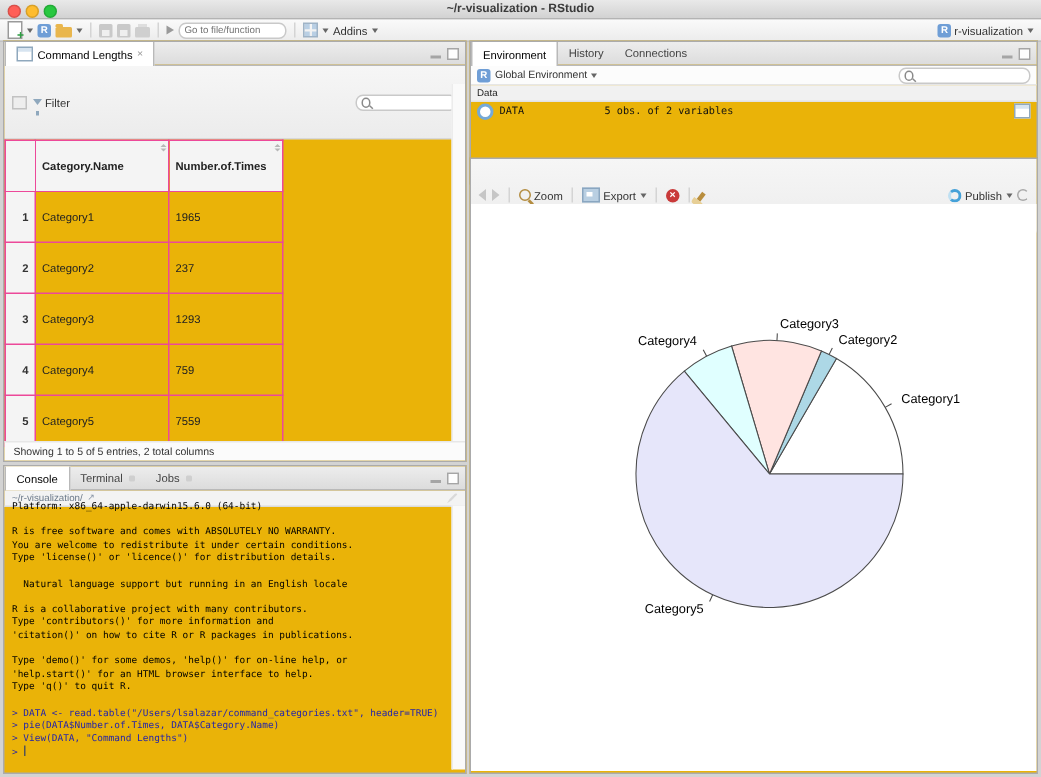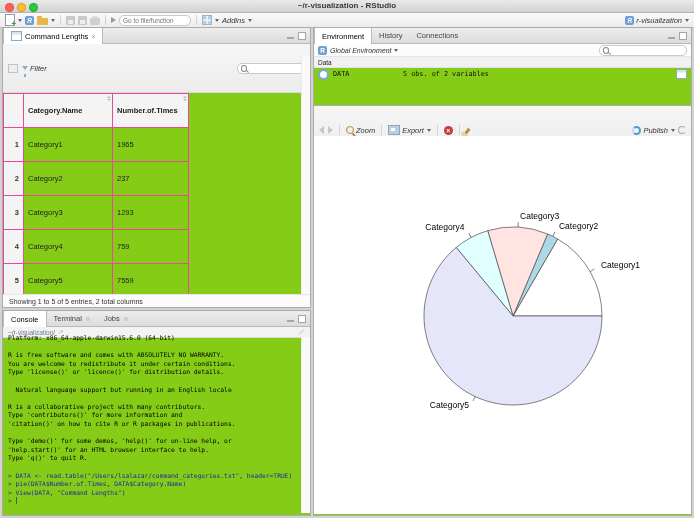--- a/index.html
+++ b/index.html
@@ -11,21 +11,21 @@
     background:linear-gradient(#e9e9e9,#d2d2d2);border-bottom:1px solid #b3b3b3;}
   .lights{position:absolute;left:5px;top:3px;display:flex;gap:3px;}
   .light{width:7px;height:7px;border-radius:50%;border:0.5px solid rgba(0,0,0,.15);}
   .light.red{background:#ff5f57}.light.yellow{background:#febc2e}.light.green{background:#28c840}
   .wtitle{text-align:center;font-size:8px;font-weight:bold;color:#3a3a3a;line-height:12px;}
   
   .mtoolbar{position:absolute;top:13px;left:0;right:0;height:14px;
     background:linear-gradient(#fafafa,#ececec);border-bottom:1px solid #c2c2c2;
     display:flex;align-items:center;padding:0 5px;gap:3px;font-size:7.5px;color:#333;}
   .sep{width:1px;height:10px;background:#d4d4d4;margin:0 2px;}
-  .tbtn{display:flex;align-items:center;gap:2px;cursor:default;font-style:italic;}
+  .tbtn{display:flex;align-items:center;gap:2px;cursor:default;}
   .caret{width:0;height:0;border-left:2.5px solid transparent;border-right:2.5px solid transparent;
     border-top:3px solid #666;display:inline-block;margin-left:1px;}
   .spacer{flex:1}
   
   .icn{display:inline-block;position:relative;}
   .i-newdoc{width:8px;height:10px;background:#fff;border:1px solid #9a9a9a;}
   .i-newdoc::after{content:"+";position:absolute;right:-2px;bottom:-3px;color:#2f9e44;
     font-size:8px;font-weight:bold;line-height:8px;}
   .i-rcube{width:9px;height:9px;background:#6f9ed6;border-radius:2px;color:#fff;
     font-size:6.5px;font-weight:bold;text-align:center;line-height:9px;}
@@ -72,21 +72,21 @@
   .i-zoomglass::after{content:"";position:absolute;width:4px;height:1.5px;background:#b38c3f;
     transform:rotate(45deg);left:5px;top:7px;}
   .i-export{width:10px;height:8px;background:#b9cfe2;border:1px solid #8aa6c0;}
   .i-export::after{content:"";position:absolute;left:2px;top:2px;width:4px;height:3px;background:#fff;}
   .i-remove{width:9px;height:9px;border-radius:50%;background:#c93a3a;color:#fff;
     font-size:7px;line-height:9px;text-align:center;font-weight:bold;}
   .i-publish{width:5px;height:5px;border:2px solid #45a1d8;border-radius:50%;border-left-color:#bfe0f2;}
   .i-extlink{color:#8a97a8;font-size:6px;line-height:6px;}
   .i-pencil{width:7px;height:7px;background:#d9d9d9;clip-path:polygon(0 100%,25% 60%,85% 0,100% 15%,40% 75%);}
   
-  .pane{position:absolute;background:#84cc16;border:1px solid #ababab;box-sizing:border-box;}
+  .pane{position:absolute;background:#eab308;border:1px solid #ababab;box-sizing:border-box;}
   .tabbar{height:15px;background:linear-gradient(#ededed,#dcdcdc);border-bottom:1px solid #b9b9b9;
     display:flex;align-items:stretch;font-size:7.5px;color:#444;position:relative;}
   .tab{padding:0 7px;display:flex;align-items:center;gap:3px;}
   .tab.active{background:#fff;border-left:1px solid #b9b9b9;border-right:1px solid #b9b9b9;
     margin-bottom:-1px;color:#000;}
   .tabdot{width:4px;height:4px;background:#cfcfcf;border-radius:1px;margin-left:1px;}
   .minmax{position:absolute;right:4px;top:4px;display:flex;gap:4px;align-items:center;}
   .mm-min{width:7px;height:2px;background:#a5a5a5;margin-top:4px;}
   .mm-max{width:6px;height:6px;border:1px solid #a5a5a5;background:#fdfdfd;}
   .ptool{height:14px;background:linear-gradient(#f6f6f6,#ececec);border-bottom:1px solid #d8d8d8;

